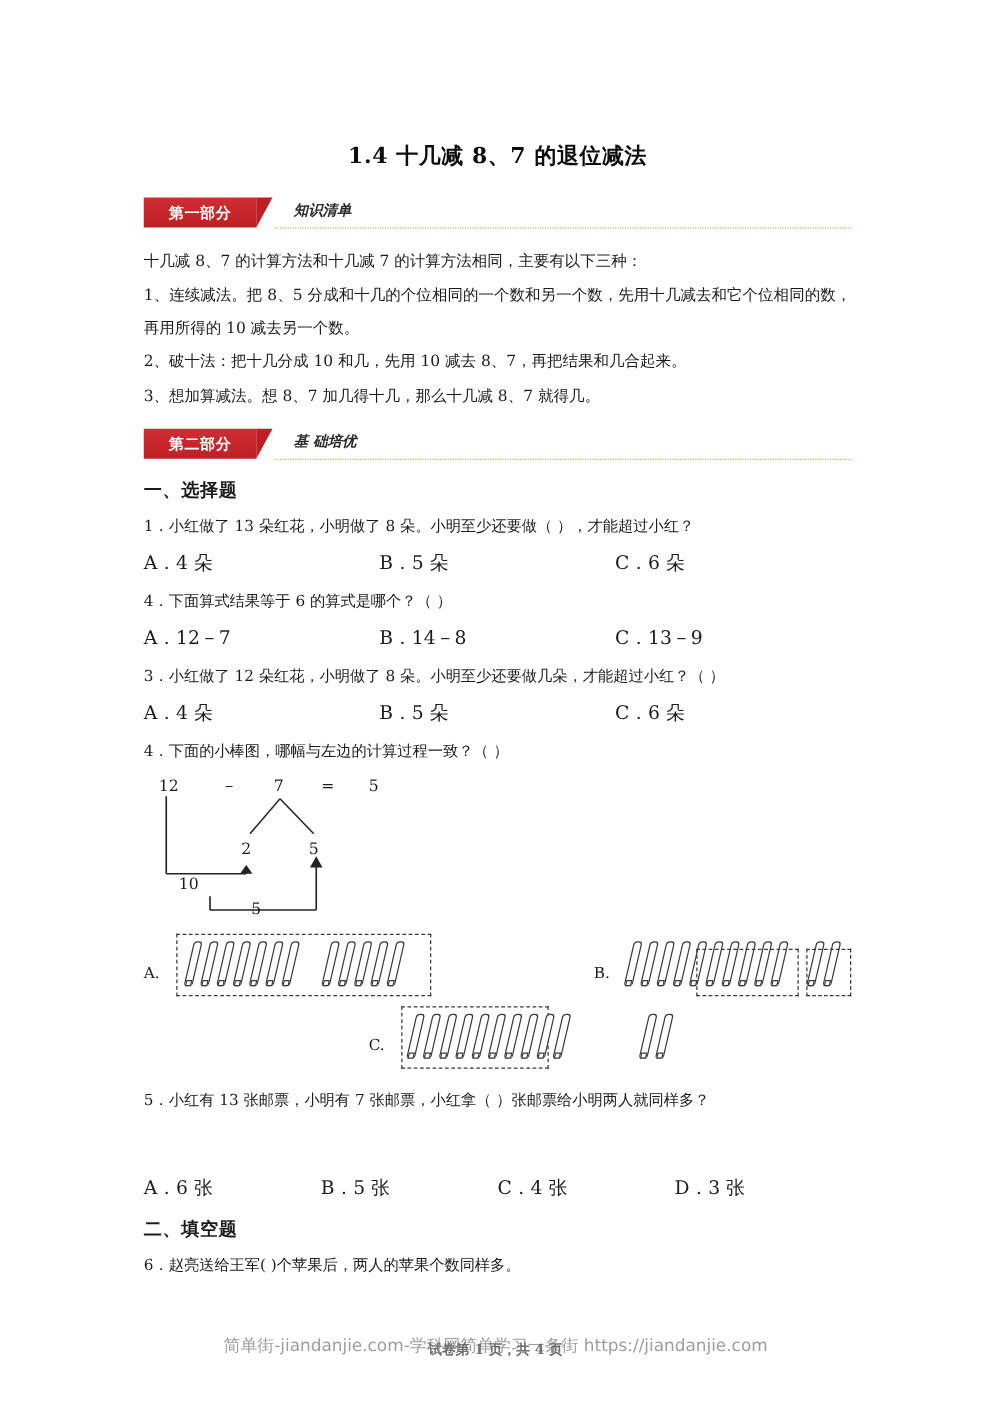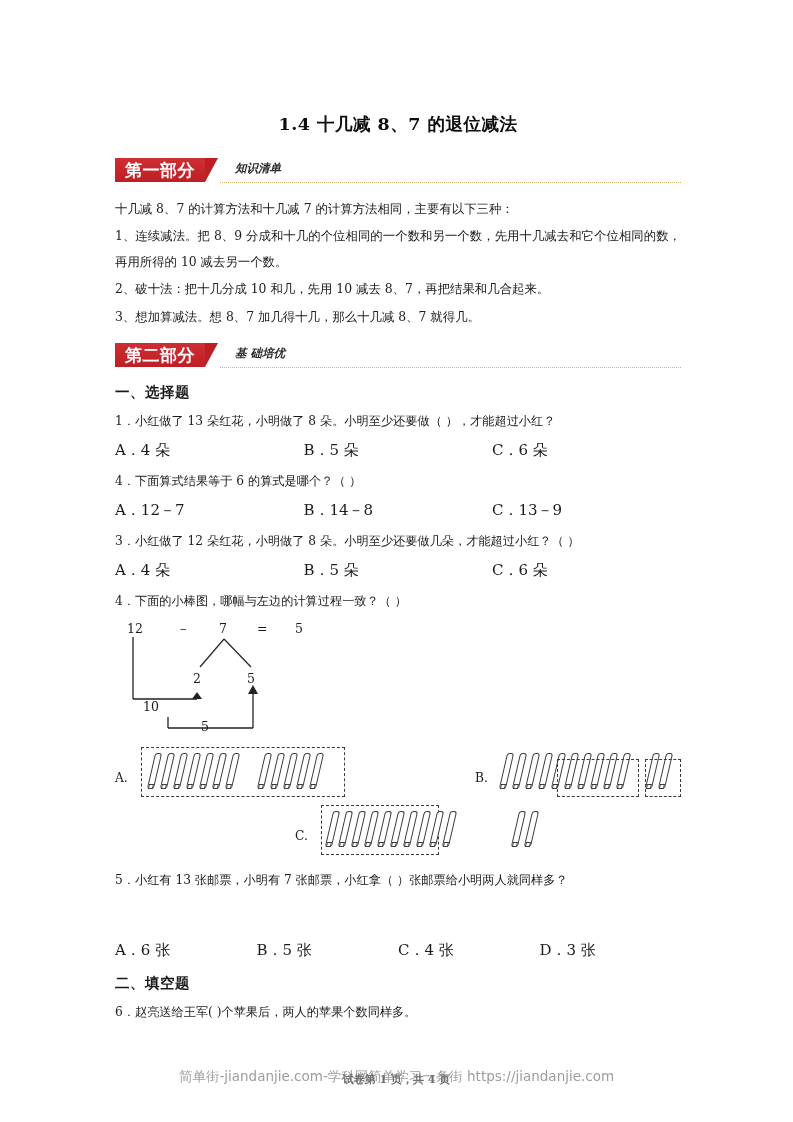--- a/index.html
+++ b/index.html
@@ -47,21 +47,21 @@
   .banner-flag {
     position: absolute;
     left: 0; top: 0;
     height: 24px;
     width: 90px;
     background: linear-gradient(180deg,#cf2e33 0%, #bd1f25 100%);
     display: flex;
     align-items: center;
     justify-content: center;
     color: #ffffff;
-    font-size: 17px;
+    font-size: 12px;
     font-weight: bold;
     font-family: Liberation Mono, monospace;
     letter-spacing: 0.5px;
   }
   .banner-flag::after {
     content: "";
     position: absolute;
     right: -13px;
     top: 0;
     width: 0; height: 0;
@@ -203,21 +203,21 @@
 
     <h1 class="doc-title">1.4 十几减 8、7 的退位减法</h1>
 
     <div class="section-banner">
       <div class="banner-rule"></div>
       <div class="banner-flag">第一部分</div>
       <div class="banner-sub">知识清单</div>
     </div>
 
     <p class="para">十几减 8、7 的计算方法和十几减 7 的计算方法相同，主要有以下三种：</p>
-    <p class="para spaced">1、连续减法。把 8、9 分成和十几的个位相同的一个数和另一个数，先用十几减去和它个位相同的数，再用所得的 10 减去另一个数。</p>
+    <p class="para spaced">1、连续减法。把 8、5 分成和十几的个位相同的一个数和另一个数，先用十几减去和它个位相同的数，再用所得的 10 减去另一个数。</p>
     <p class="para spaced">2、破十法：把十几分成 10 和几，先用 10 减去 8、7，再把结果和几合起来。</p>
     <p class="para spaced">3、想加算减法。想 8、7 加几得十几，那么十几减 8、7 就得几。</p>
 
     <div class="section-banner" style="margin-top:14px;">
       <div class="banner-rule"></div>
       <div class="banner-flag">第二部分</div>
       <div class="banner-sub">基 础培优</div>
     </div>
 
     <div class="sub-head">一、选择题</div>

